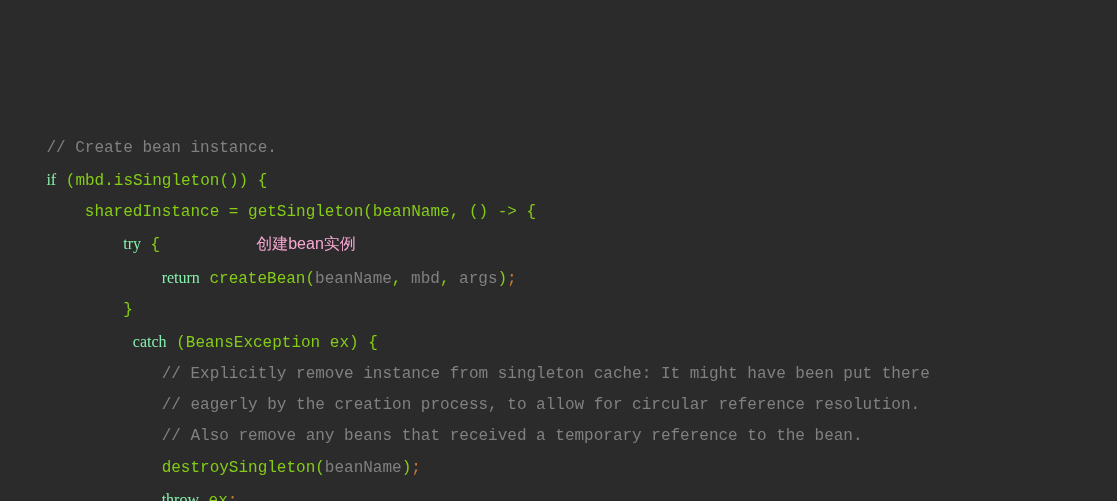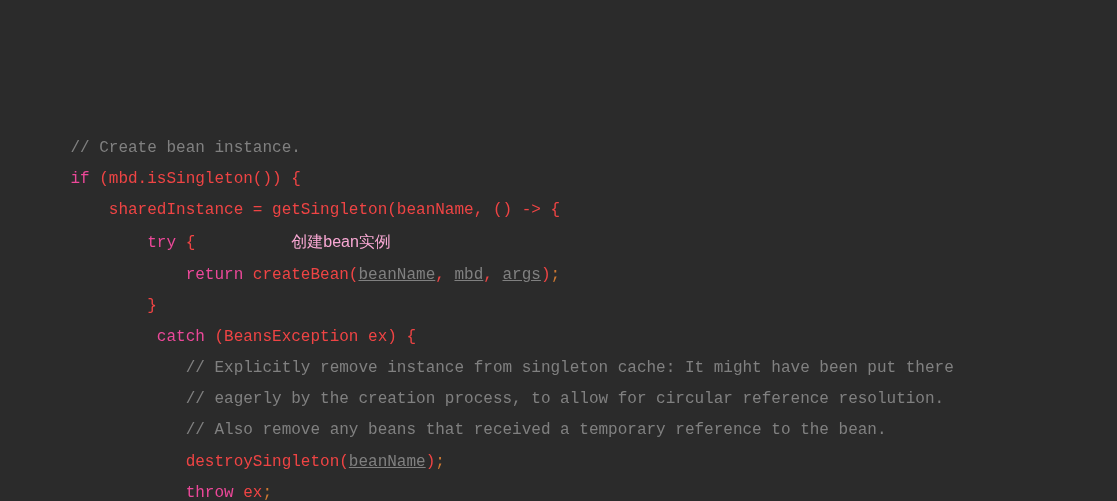--- a/index.html
+++ b/index.html
@@ -11,34 +11,34 @@
       background-color: #2b2b2b;
       font-family: 'Consolas', 'Monaco', 'Courier New', monospace;
       font-size: 16px;
       line-height: 1.95;
       color: #a9b7c6;
       padding: 8px 0;
       white-space: pre;
       overflow-x: auto;
     }
     .line {
-      padding: 0 32px;
+      padding: 0 8px;
       white-space: pre;
     }
     .comment {
       color: #808080;
     }
     .keyword {
-      color: #ec4899;
+      color: #86efac;
+      font-family: Liberation Serif, serif;
     }
     .default {
-      color: #ef4444;
+      color: #84cc16;
     }
     .underlined {
-      text-decoration: underline;
       text-decoration-color: #808080;
       color: #808080;
     }
     .annotation-red {
       color: #f9a8d4;
       font-family: 'Microsoft YaHei', 'SimHei', sans-serif;
       font-weight: normal;
     }
     .semicolon {
       color: #cc7832;

